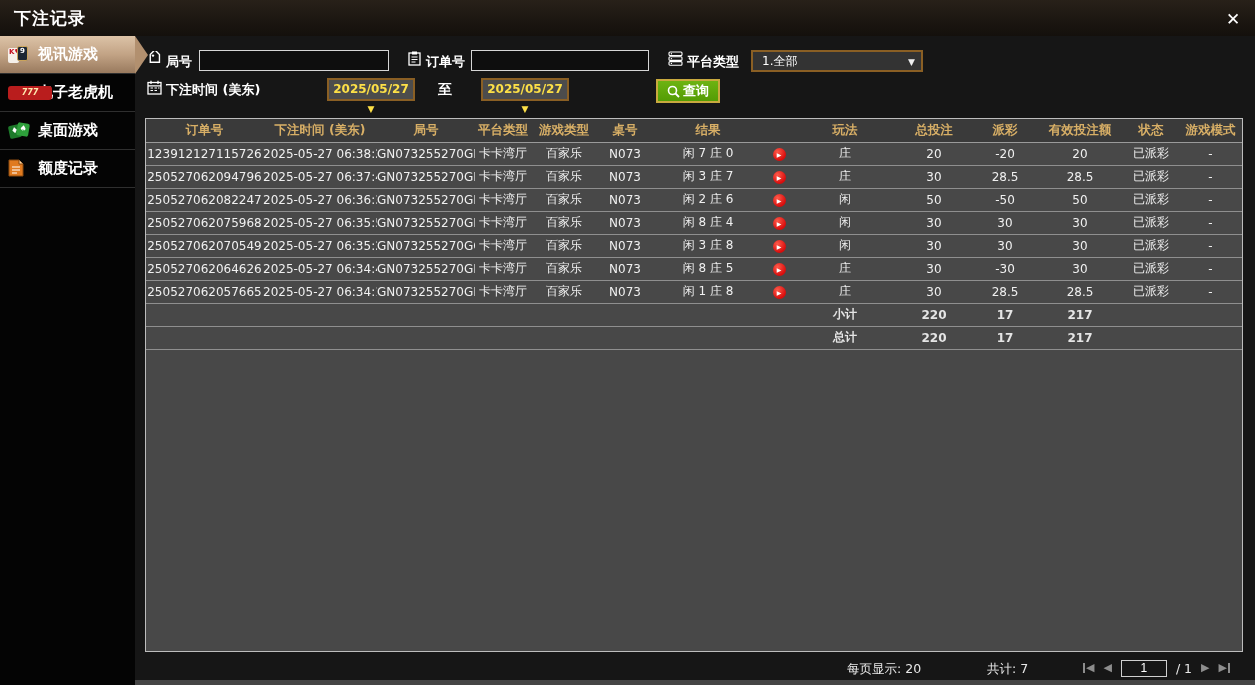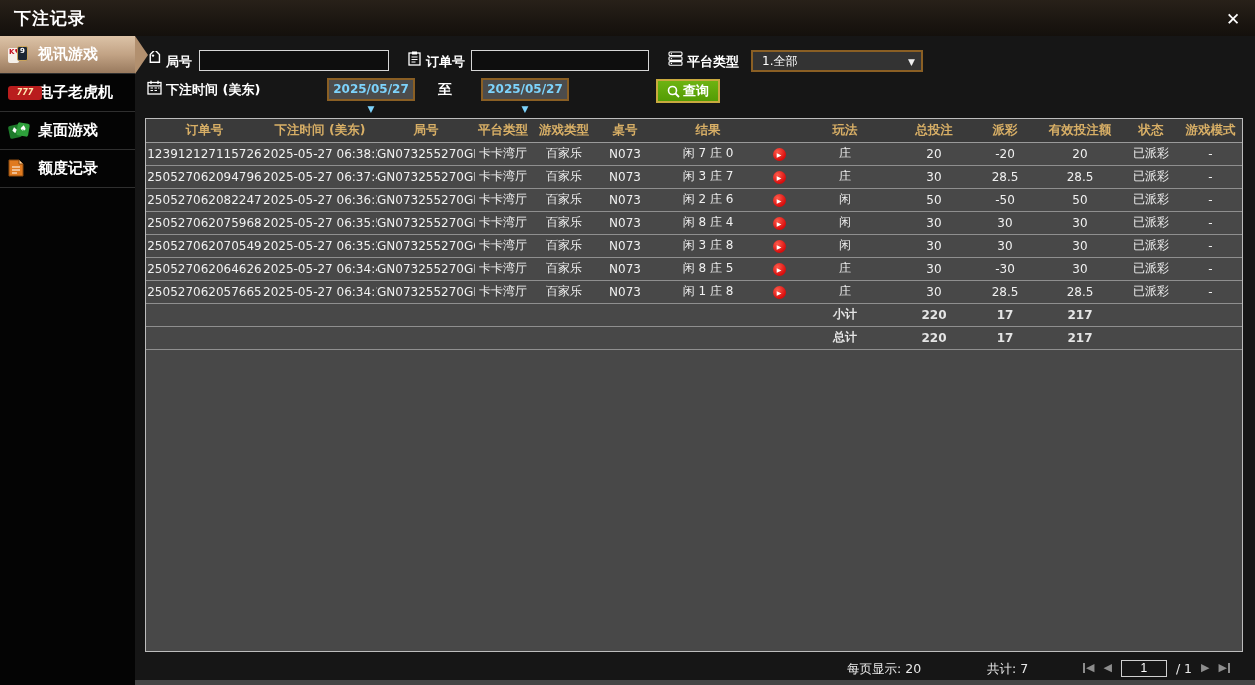--- a/index.html
+++ b/index.html
@@ -23,37 +23,37 @@
   .side-item.active { background:linear-gradient(180deg,#dcc3a7 0%, #c2a385 50%, #997a5e 100%); }
   .side-item.active .arrow { position:absolute; right:-13px; top:0; width:0; height:0;
     border-top:19px solid transparent; border-bottom:19px solid transparent; border-left:13px solid #b2906f; z-index:5; }
   .side-icon { width:22px; height:20px; position:relative; flex:0 0 22px; }
 
   
   .card1 { position:absolute; left:0; top:3px; width:11px; height:15px; background:#f5f0ea; border-radius:2px;
     color:#c41022; font-size:7px; font-weight:bold; line-height:8px; padding-left:1px; }
   .card2 { position:absolute; left:9px; top:1px; width:11px; height:15px; background:#1d2733; border:1px solid #caa45c;
     border-radius:2px; color:#fff; font-size:7px; font-weight:bold; line-height:8px; padding-left:2px; }
-  .slot777 { position:absolute; left:0; top:3px; width:34px; height:14px; background:#b91d1d; border-radius:3px;
+  .slot777 { position:absolute; left:0; top:3px; width:44px; height:14px; background:#b91d1d; border-radius:3px;
     color:#ffe9b0; font-size:8px; font-weight:bold; font-style:italic; text-align:center; line-height:14px; }
   .tg1 { position:absolute; left:1px; top:4px; width:12px; height:13px; background:#1d7a2a; border-radius:2px; transform:rotate(-12deg);
     color:#fff; font-size:8px; line-height:12px; text-align:center; }
   .tg2 { position:absolute; left:9px; top:2px; width:12px; height:13px; background:#2ea03b; border-radius:2px; transform:rotate(10deg);
     color:#fff; font-size:8px; line-height:12px; text-align:center; }
 
   
   .main { position:absolute; left:135px; top:36px; right:0; bottom:0; background:#161616; }
 
   .f-label { position:absolute; color:#fff; font-size:13px; font-weight:bold; white-space:nowrap; }
   .f-input { position:absolute; height:21px; background:#0e0e0e; border:1px solid #d6d6d6; color:#fff;
     font-size:12px; padding:0 4px; outline:none; }
   .f-drop { position:absolute; height:22px; background:#333; border:2px solid #8a5f24; color:#fff;
     font-size:12px; line-height:18px; padding:0 9px; cursor:pointer; }
   .f-drop .dd { position:absolute; right:6px; top:1px; font-size:9px; color:#eee; }
-  .date-box { position:absolute; height:23px; background:#4c4c4c; border:2px solid #8a5f24; color:#7dd3fc;
+  .date-box { position:absolute; height:23px; background:#4c4c4c; border:2px solid #8a5f24; color:#fde047;
     font-size:12px; font-weight:bold; line-height:19px; text-align:center; cursor:pointer; }
   .query-btn { position:absolute; height:24px; background:linear-gradient(180deg,#6db312 0%, #539c04 100%);
     border:2px solid #c9a93e; color:#fff; font-size:13px; font-weight:bold; display:flex; align-items:center;
     justify-content:center; gap:3px; cursor:pointer; }
   .fico { position:absolute; width:15px; height:15px; }
   .fico svg { display:block; }
 
   
   .table-panel { position:absolute; left:10px; top:82px; width:1098px; height:534px;
     background:#484848; border:1px solid #bdbdbd; overflow:hidden; }

